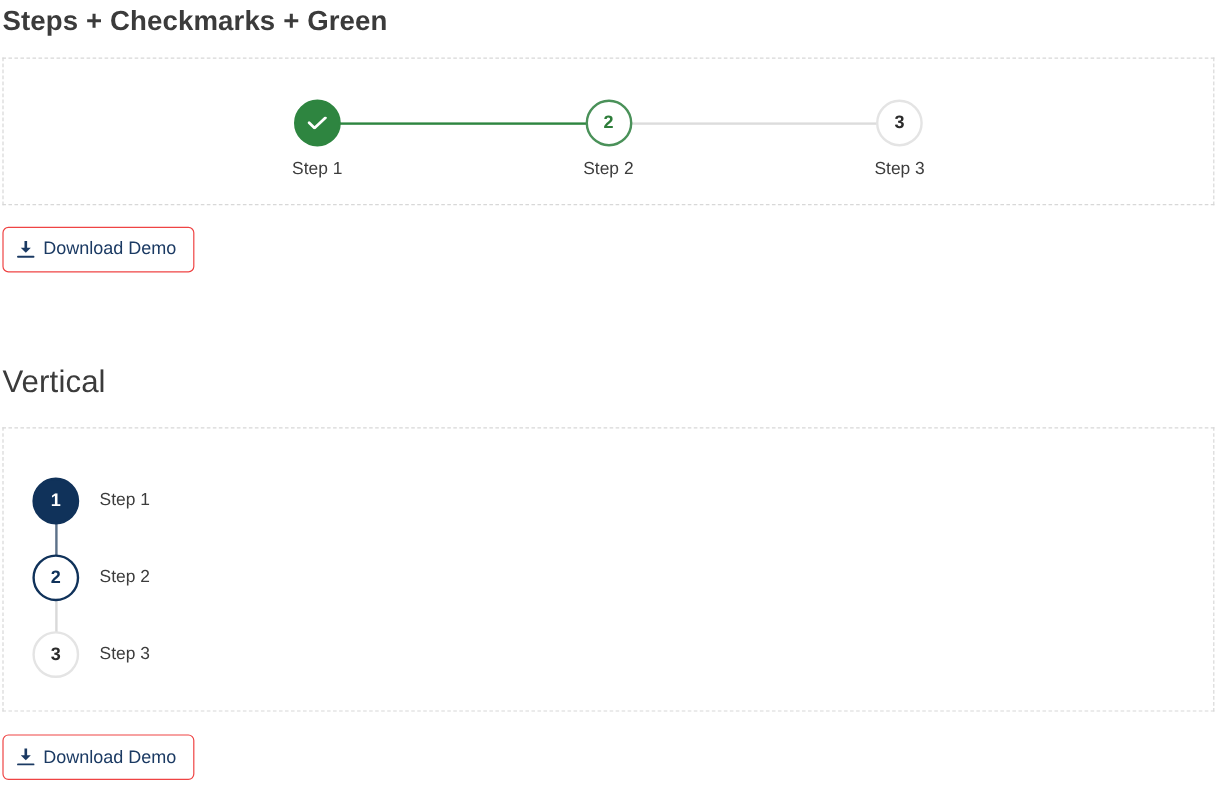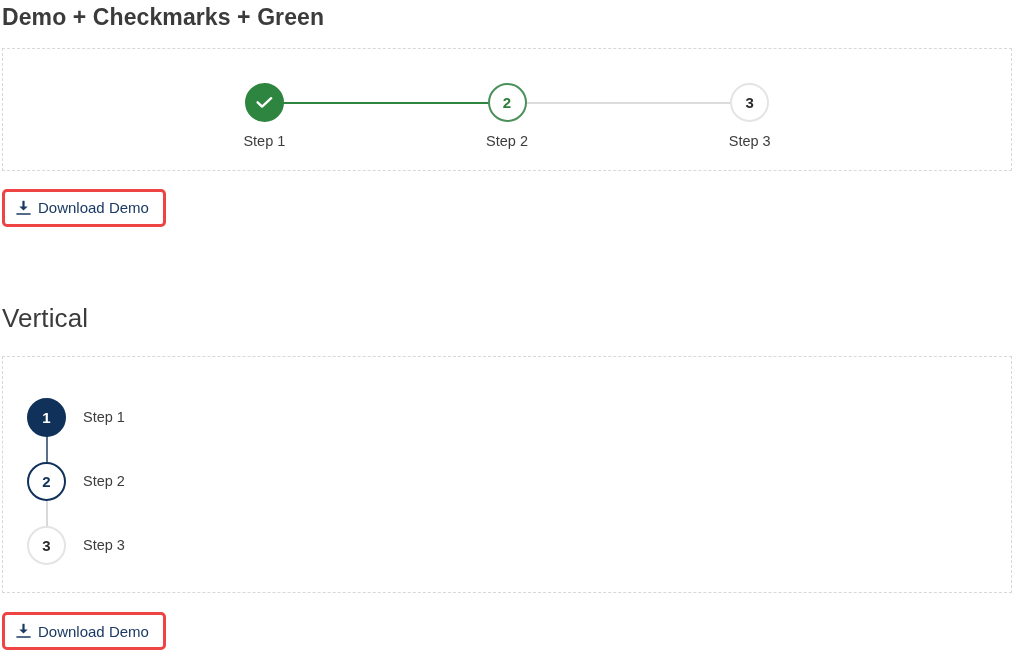--- a/index.html
+++ b/index.html
@@ -146,39 +146,39 @@
     white-space: nowrap;
   }
 
   
   .dl-btn {
     display: inline-flex;
     align-items: center;
     gap: 7px;
     height: 38px;
     padding: 0 14px 0 11px;
-    border: 3px solid #ef4444;
+    border: 1px solid #ef4444;
     border-radius: 5px;
     background: #ffffff;
     color: #1b3a63;
     font-size: 15px;
     font-family: "Liberation Sans", sans-serif;
     cursor: pointer;
     line-height: 1;
   }
   .dl-icon { width: 15px; height: 16px; display: block; }
 </style>
 </head>
 <body>
 
 <div class="page">
 
   <div style="position:absolute; left:0; top:4px; width:1024px;">
 
-    <div class="section-title" style="margin-left:2px;">Demo + Checkmarks + Green</div>
+    <div class="section-title" style="margin-left:2px;">Steps + Checkmarks + Green</div>
 
     <div class="demo-box" style="margin-top:16px; margin-left:2px; width:1010px; height:123px; padding:34px 140px 0 140px;">
 
       <div class="stepper-h">
 
         <div class="step-h">
           <div class="connector done"></div>
           <div class="bubble green-filled">
             <svg class="check" viewBox="0 0 17 11">
               <path d="M1.6 5.3 L6.1 9.6 L15.2 1.2" fill="none" stroke="#ffffff" stroke-width="2.3" stroke-linecap="round" stroke-linejoin="round"></path>

